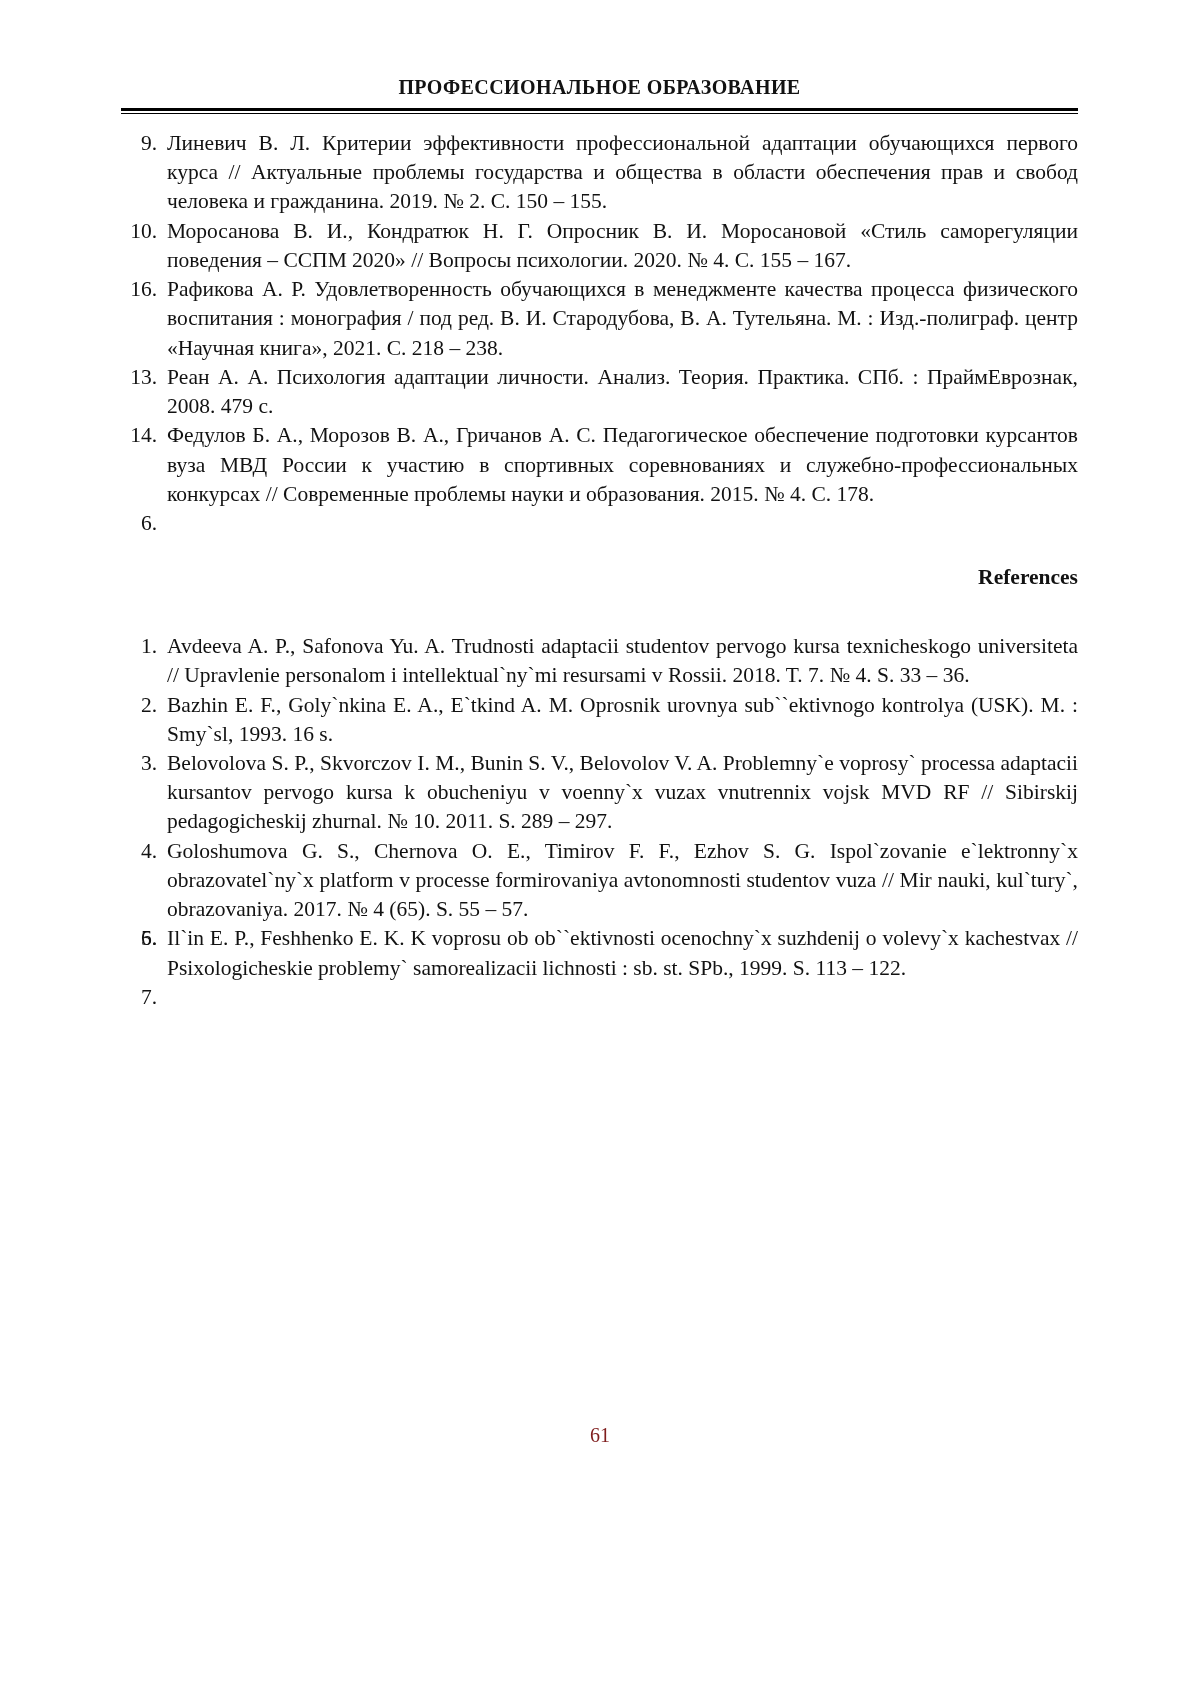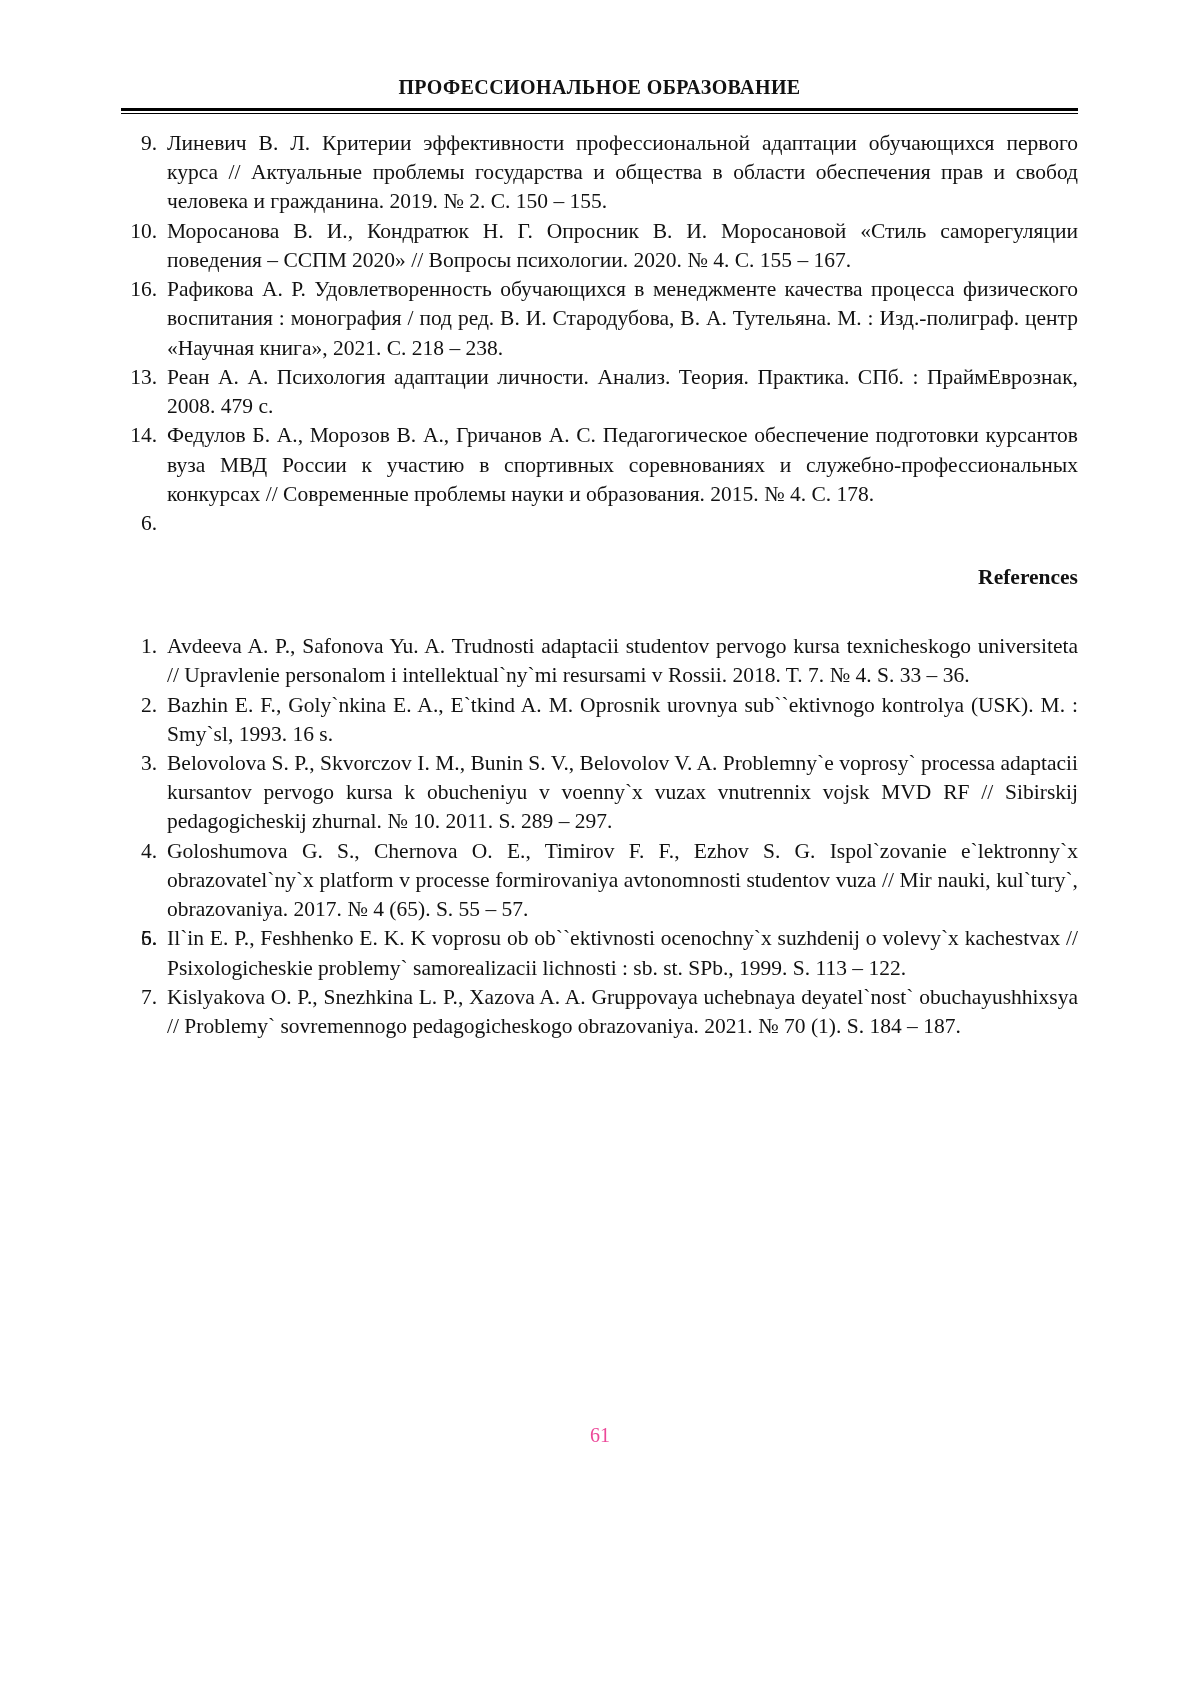--- a/index.html
+++ b/index.html
@@ -57,21 +57,21 @@
     font-weight: bold;
     font-size: 21.5px;
   }
   .page-number {
     position: absolute;
     left: 0;
     top: 1424px;
     width: 100%;
     text-align: center;
     font-size: 20px;
-    color: #ec4899;
+    color: #7f1d1d;
   }
 </style>
 </head>
 <body>
 
 <div class="page">
 
   <div class="header-title">ПРОФЕССИОНАЛЬНОЕ ОБРАЗОВАНИЕ</div>
   <div class="double-rule"></div>
 
@@ -122,19 +122,18 @@
     </li>
     <li class="ref-item">
       <span class="num">5.</span>
     </li>
     <li class="ref-item">
       <span class="num">6.</span>
       <span class="txt">Il`in E. P., Feshhenko E. K. K voprosu ob ob``ektivnosti ocenochny`x suzhdenij o volevy`x kachestvax // Psixologicheskie problemy` samorealizacii lichnosti : sb. st. SPb., 1999. S. 113 – 122.</span>
     </li>
     <li class="ref-item">
       <span class="num">7.</span>
-      <span class="txt">Kislyakova O. P., Snezhkina L. P., Xazova A. A. Gruppovaya uchebnaya deyatel`nost` obuchayushhixsya // Problemy` sovremennogo pedagogicheskogo obrazovaniya. 2021. № 70 (1). S. 184 – 187.</span>
     </li>
   </ol>
 
 </div>
 
 <div class="page-number">61</div>
 
 </body></html>

